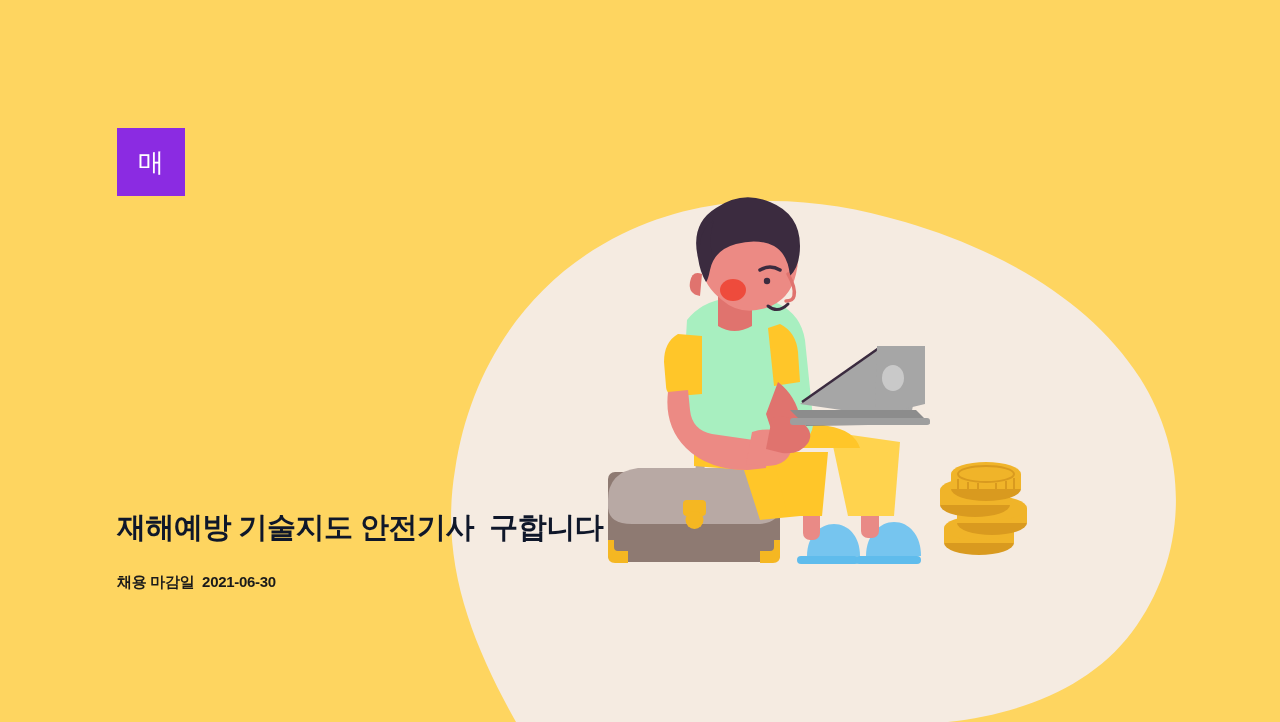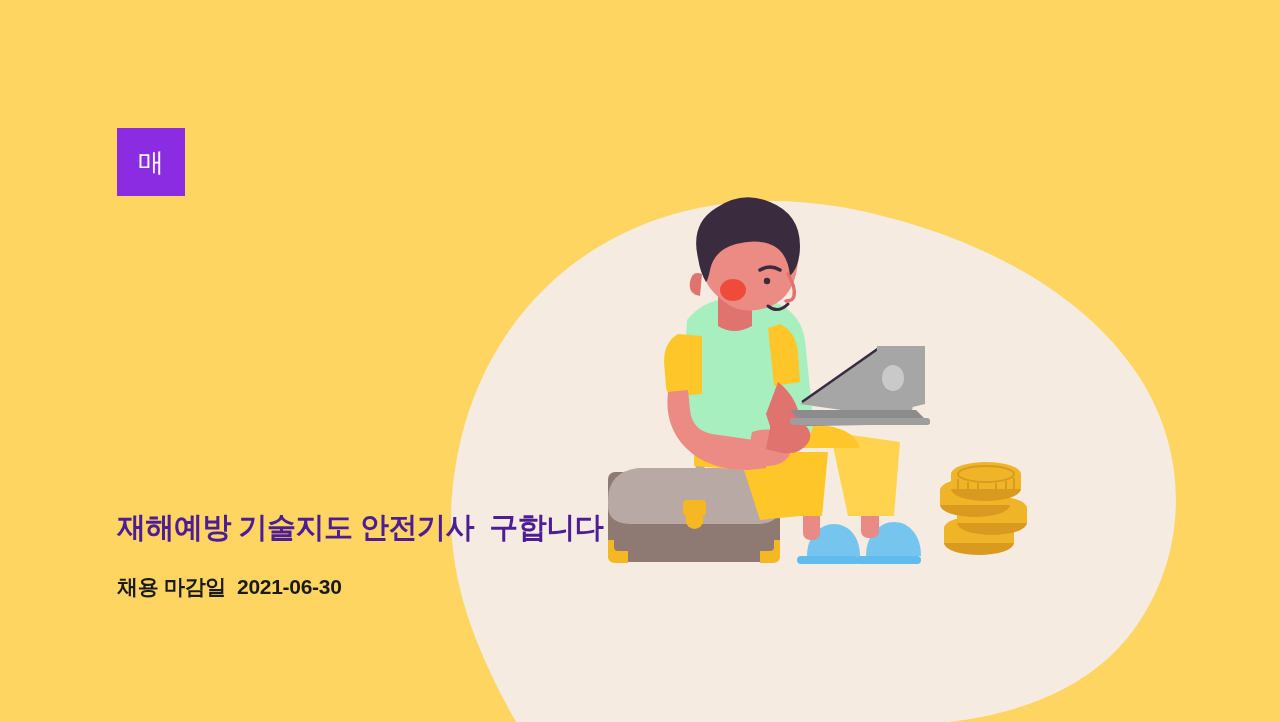--- a/index.html
+++ b/index.html
@@ -55,34 +55,34 @@
     line-height: 1.05;
     white-space: nowrap;
     letter-spacing: -1px;
   }
   
   .headline {
     position: absolute;
     left: 117px;
     top: 508px;
     z-index: 40;
-    color: #4c1d95;
+    color: #0f172a;
     font-size: 29px;
     font-weight: bold;
     white-space: pre;
     letter-spacing: -0.5px;
     text-align: center;
   }
   .deadline {
     position: absolute;
     left: 117px;
     top: 573px;
     z-index: 40;
     color: #1a1a1a;
-    font-size: 21px;
+    font-size: 15px;
     font-weight: bold;
     white-space: pre;
     letter-spacing: -0.3px;
   }
   
   .illus {
     position: absolute;
     left: 0;
     top: 0;
     width: 1280px;

